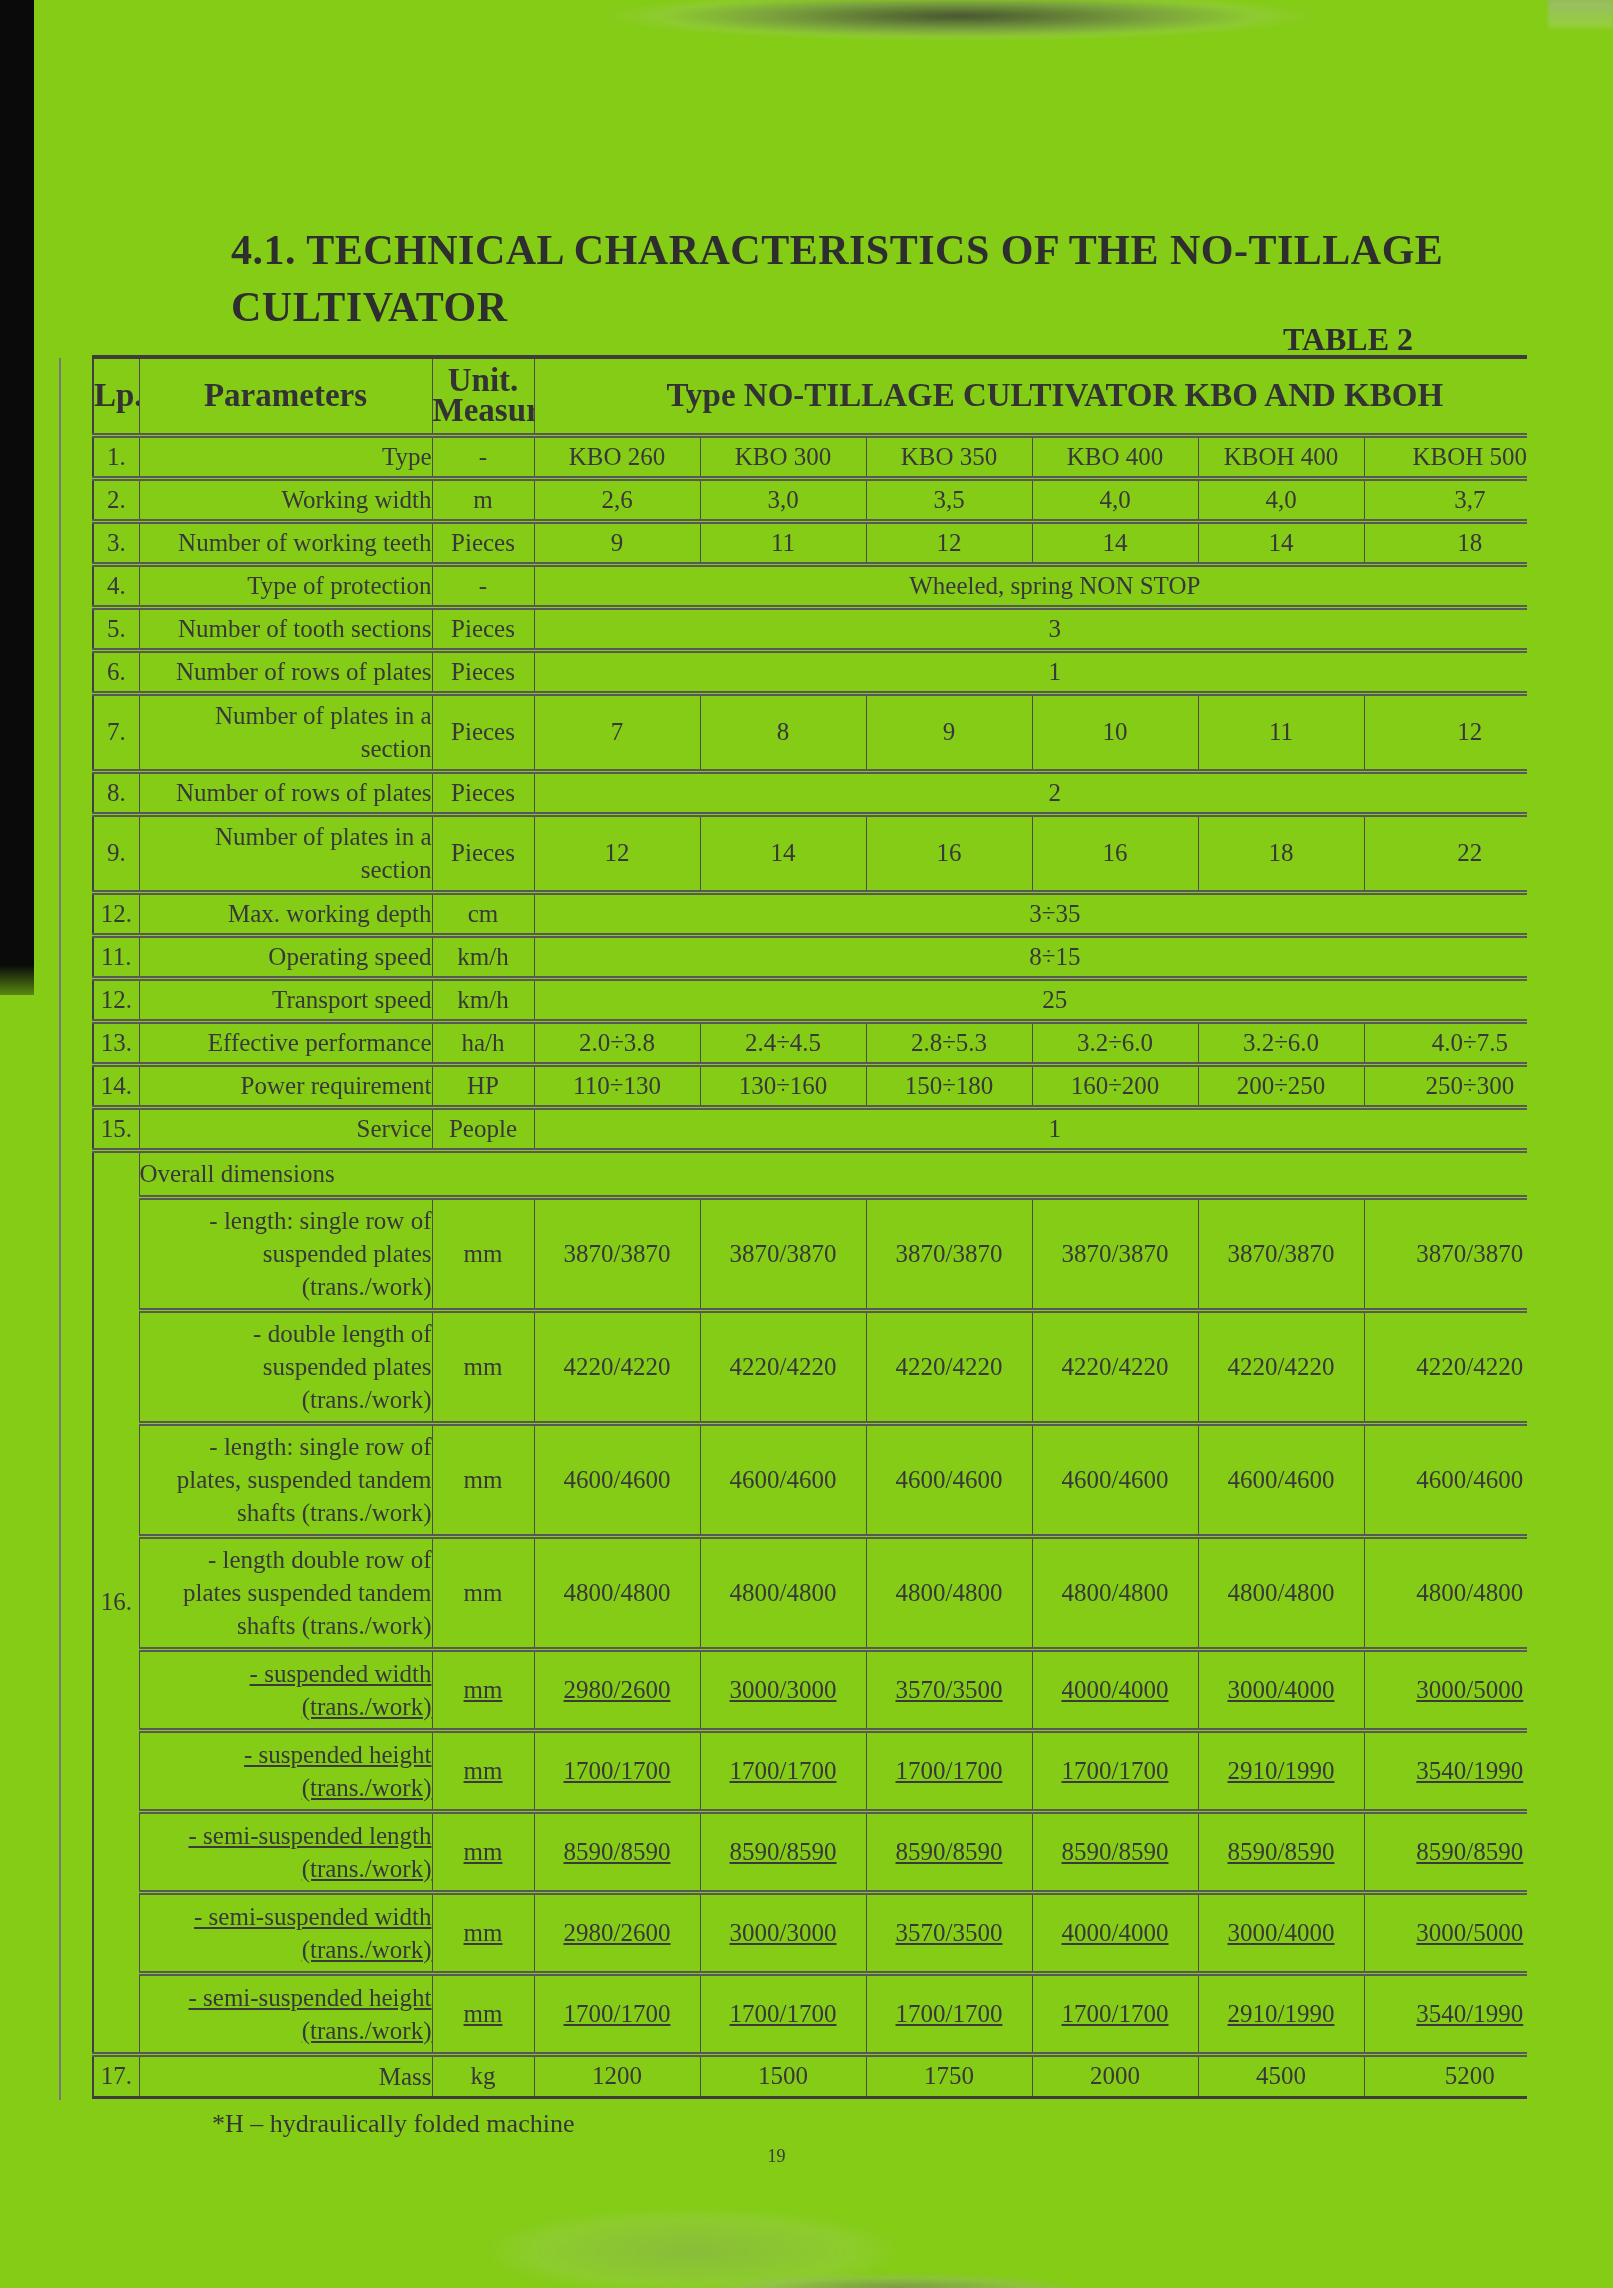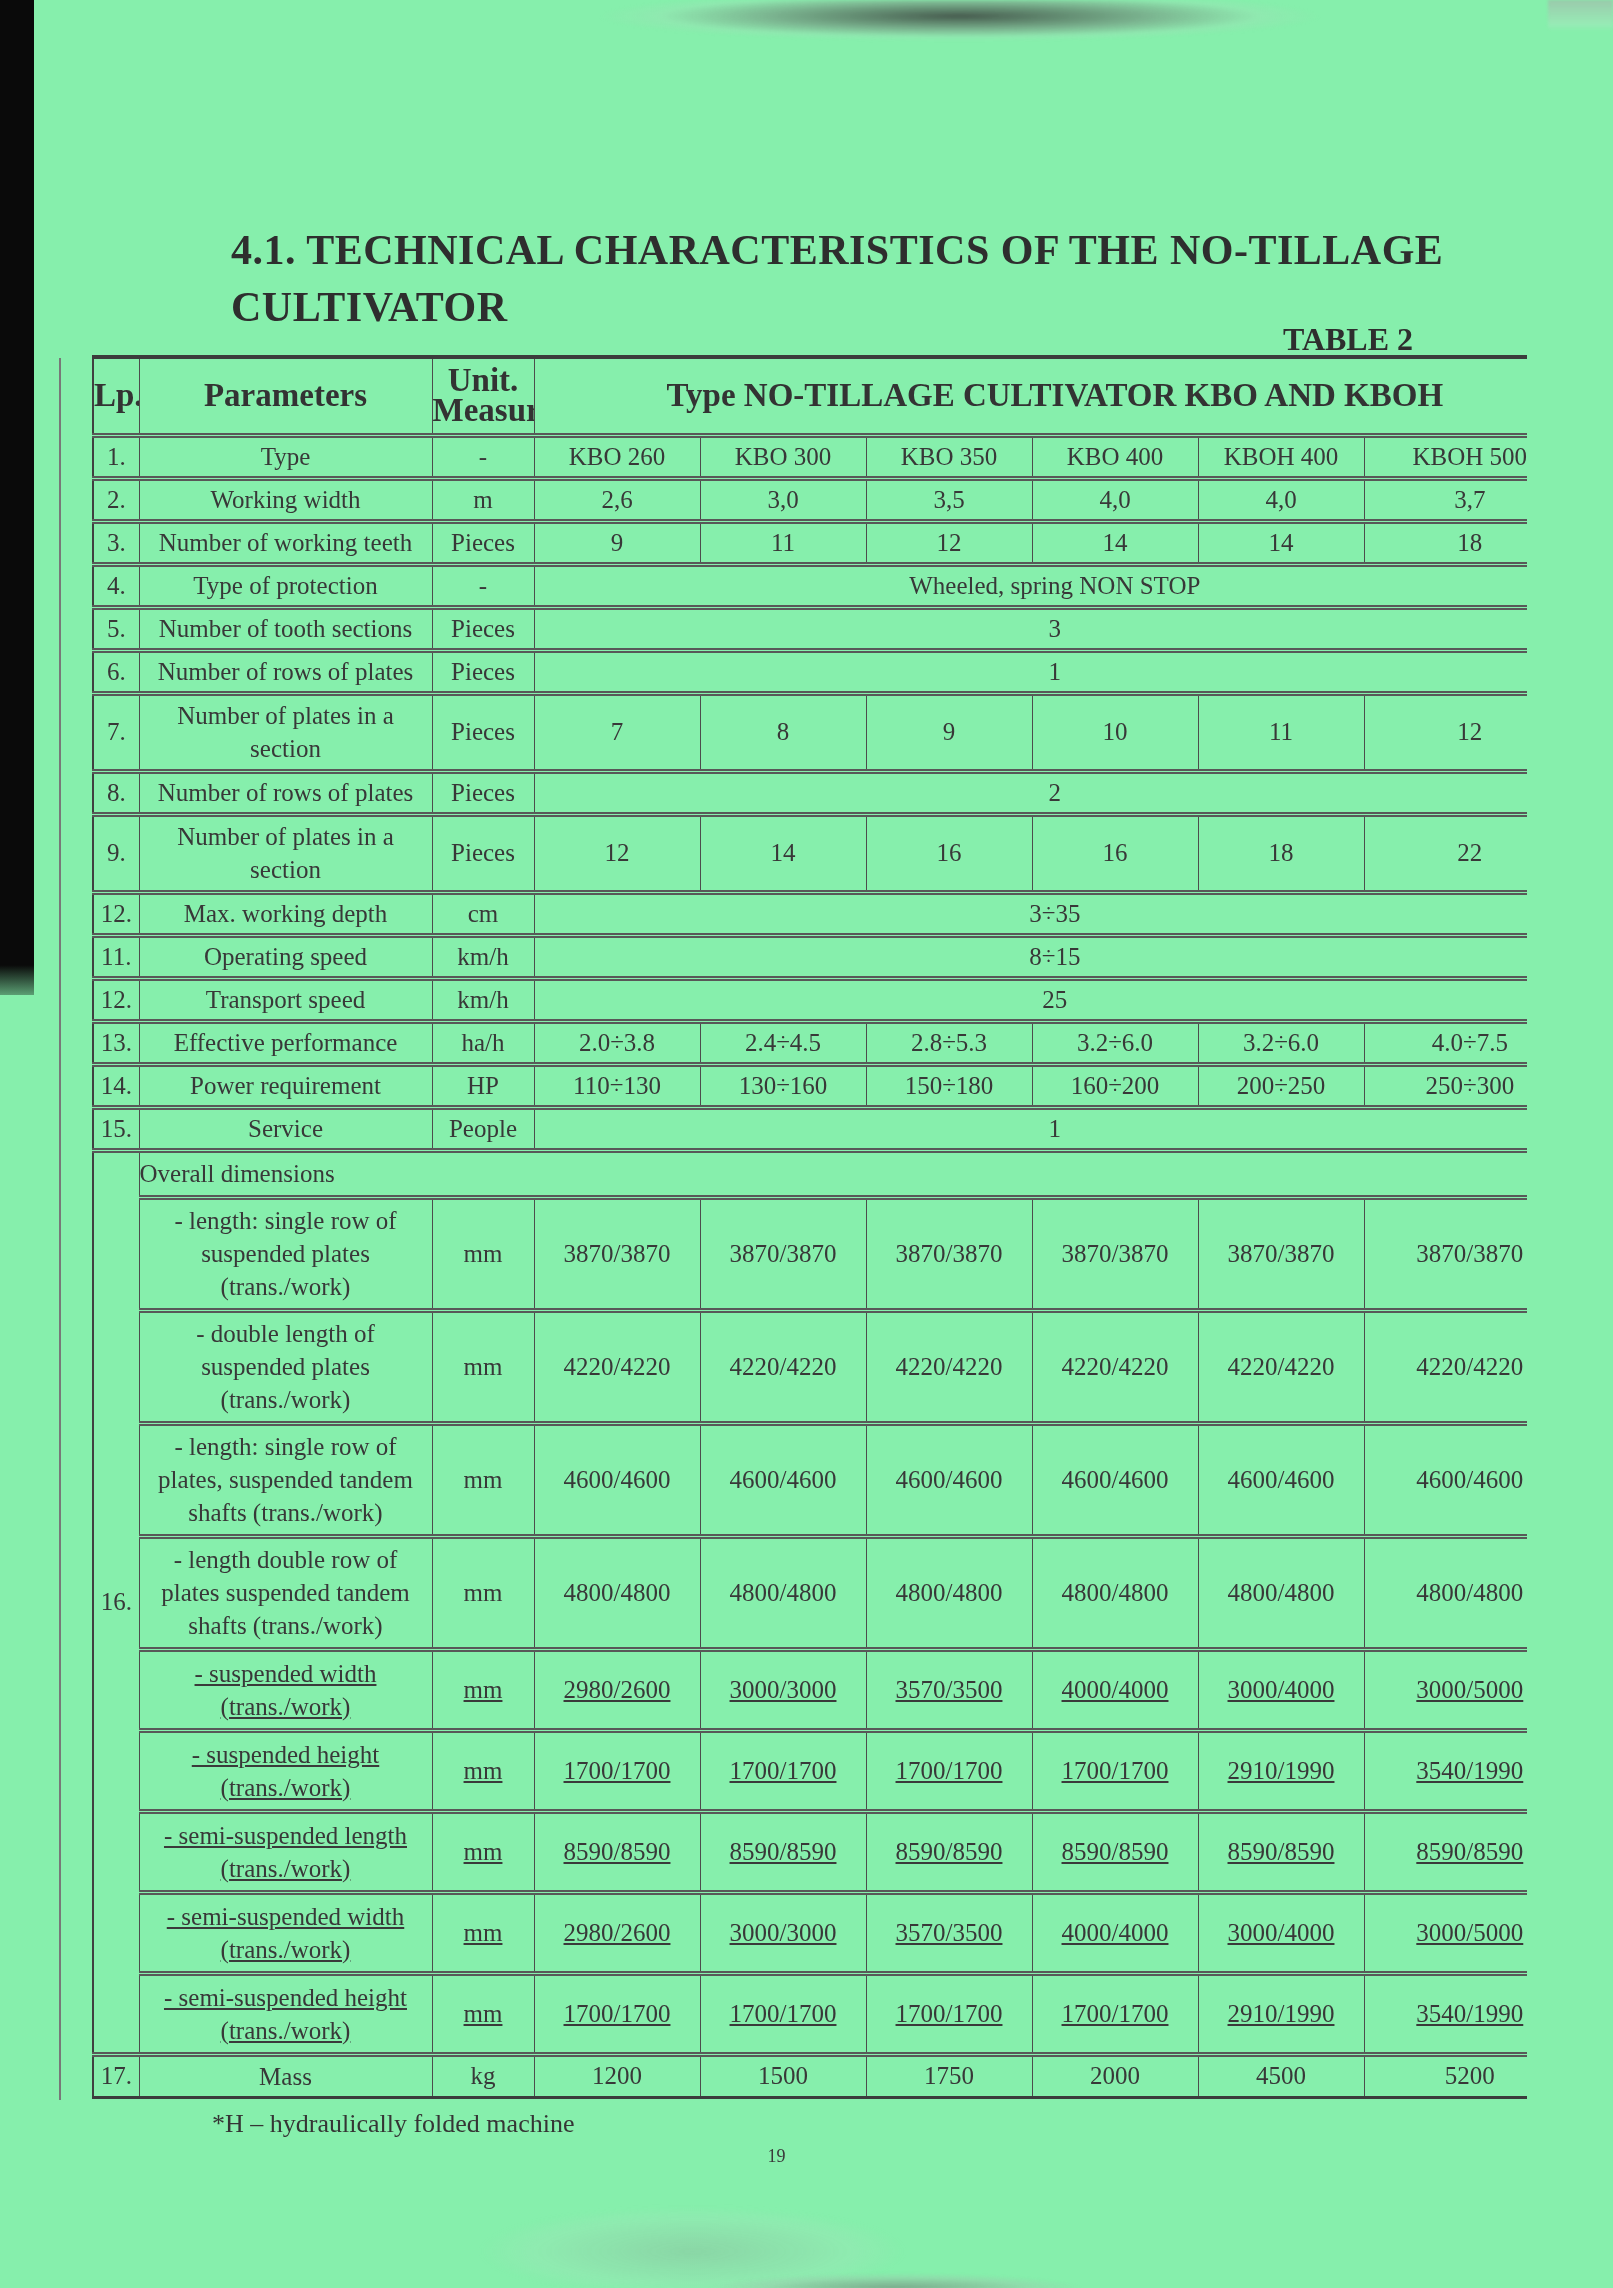--- a/index.html
+++ b/index.html
@@ -1,19 +1,19 @@
 <!DOCTYPE html>
 <html style="font-size:14.8px"><head>
 <meta charset="utf-8">
 <style>
   html,body{margin:0;padding:0;background:#e8e8e8;}
   .page{
     position:relative;
     width:1613px;height:2289px;
-    background:#86efac;
+    background:#84cc16;
     overflow:hidden;
     font-family:"Liberation Serif","DejaVu Serif",serif;
     color:#3a3a3a;
   }
   
   .smudge-top{
     position:absolute;left:572px;top:0;width:775px;height:54px;
     background:radial-gradient(ellipse 55% 55% at 50% 30%,rgba(55,55,55,.8) 0%,rgba(110,110,110,.45) 45%,rgba(200,200,200,.15) 70%,rgba(255,255,255,0) 85%);
     filter:blur(1.8px);
   }
@@ -67,21 +67,21 @@
     vertical-align:middle;
     font-size:25px;color:#383838;font-weight:normal;
     padding:0;overflow:hidden;
   }
   .specs thead th{font-weight:bold;font-size:33px;color:#333;}
   .specs thead tr{height:78px;}
   .pre{white-space:pre-line;}
   .th-unit{line-height:29.5px;}
   .th-type{font-size:27px;}
   .lp{text-align:center;}
-  .param{text-align:center;padding-left:4.6px;line-height:33px;}
+  .param{text-align:right;padding-left:4.6px;line-height:33px;}
   .unit,.val{text-align:center;}
   .group-header{text-align:left;padding-left:4.6px;}
   .r-std{height:43px;}
   .r-tall{height:78px;}
   .r-group-head{height:47px;}
   .r-3l{height:113px;}
   .r-2l{height:81px;text-decoration:underline;}
   
   .footnote{
     position:absolute;left:212px;top:2109px;

